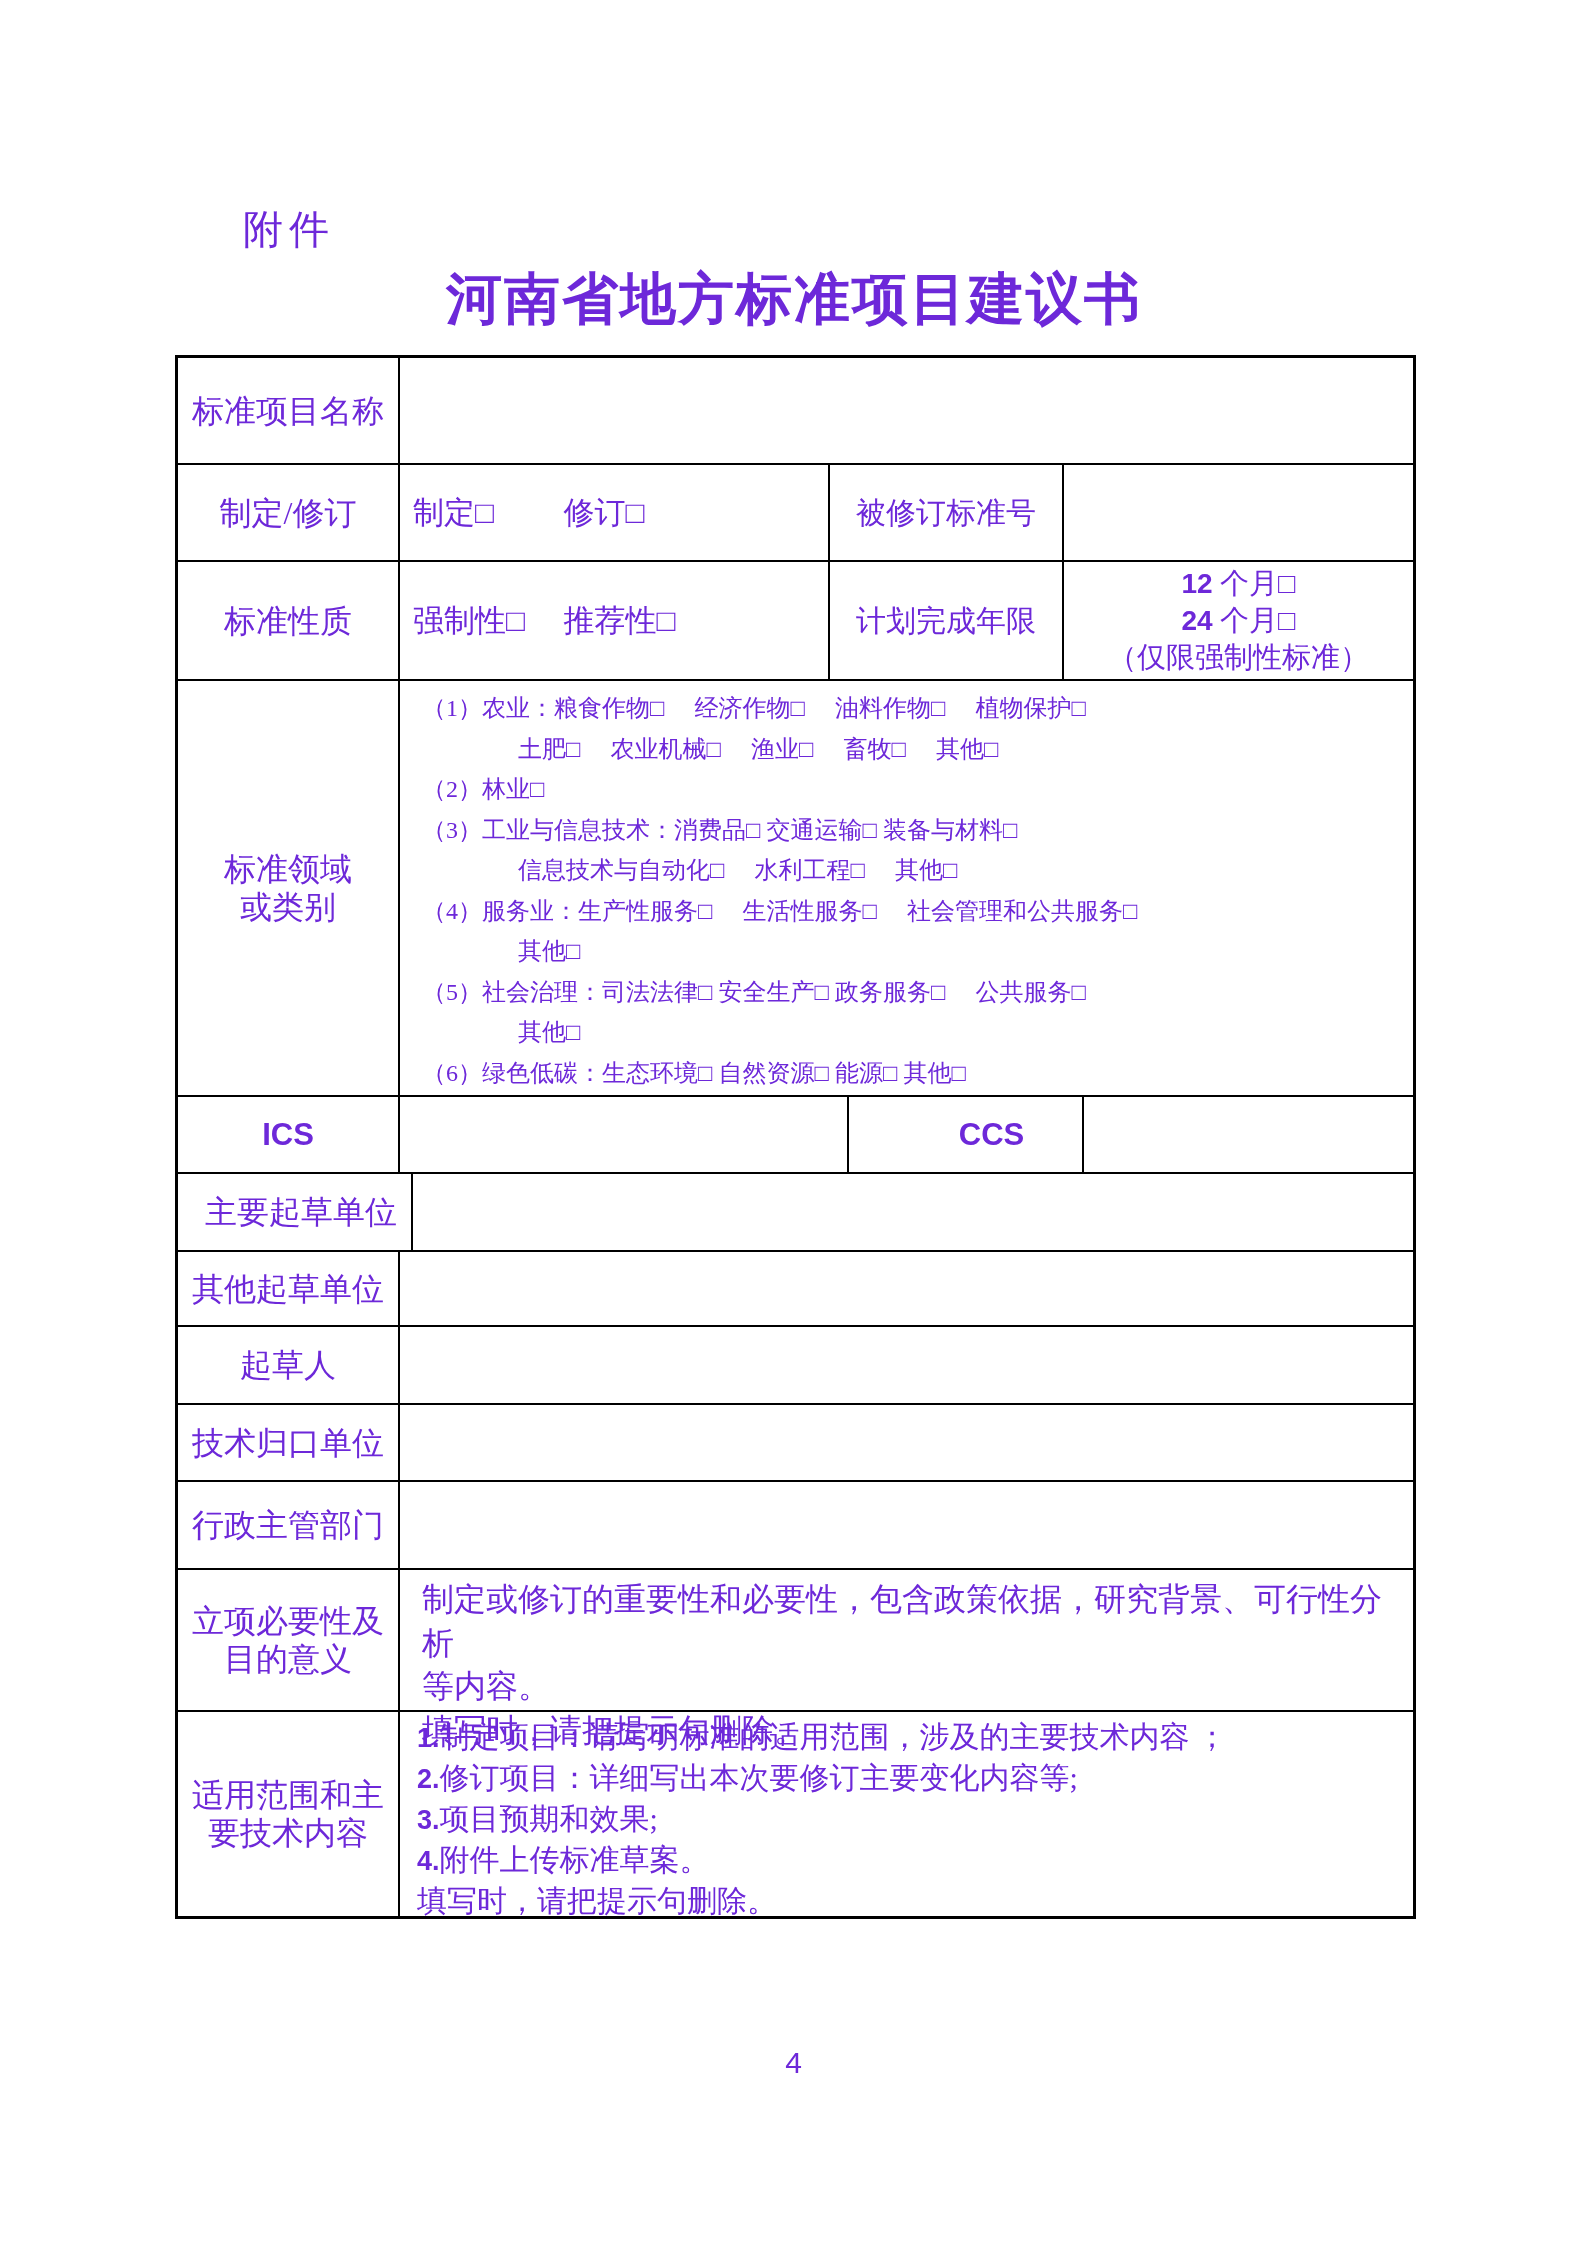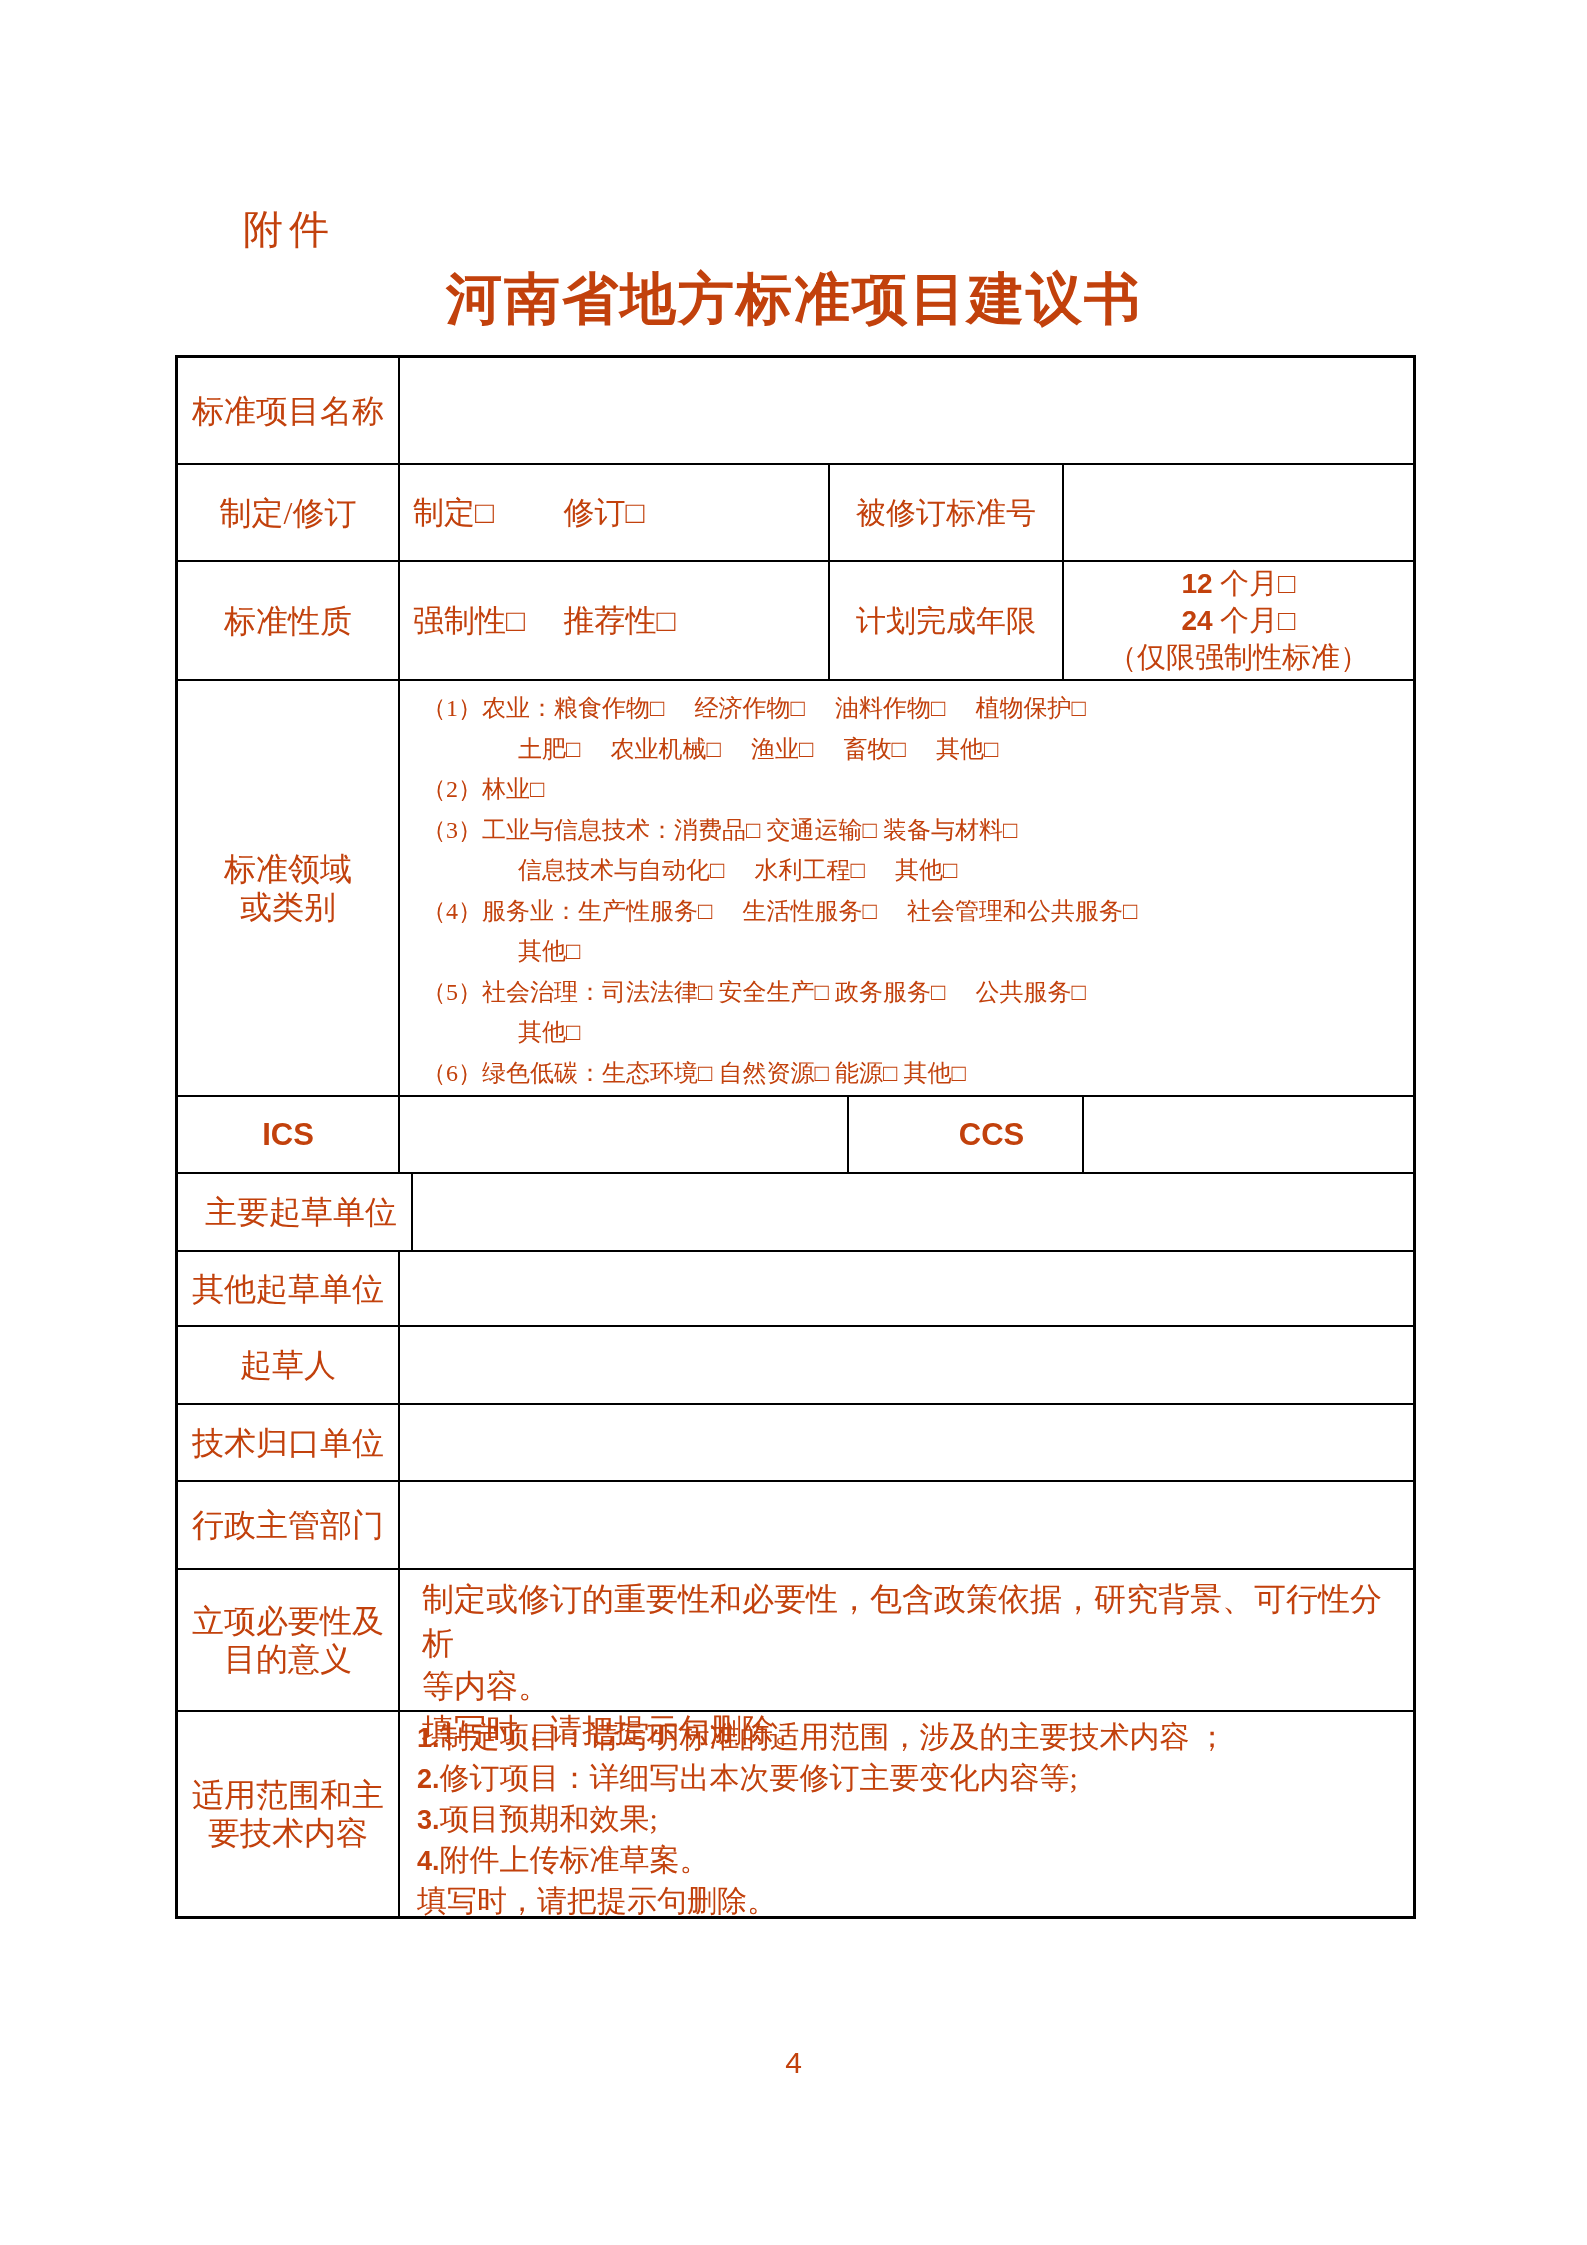--- a/index.html
+++ b/index.html
@@ -2,21 +2,21 @@
 <html><head>
 <meta charset="utf-8">
 <style>
   * { margin: 0; padding: 0; box-sizing: border-box; }
   html, body { background: #888; }
   .page {
     position: relative;
     width: 1587px;
     height: 2245px;
     background: #ffffff;
-    color: #c2410c;
+    color: #6d28d9;
     font-family: "Liberation Serif", "DejaVu Serif", serif;
     overflow: hidden;
   }
   .attachment {
     position: absolute;
     left: 243px;
     top: 206px;
     font-size: 40px;
     letter-spacing: 6px;
     line-height: 48px;

